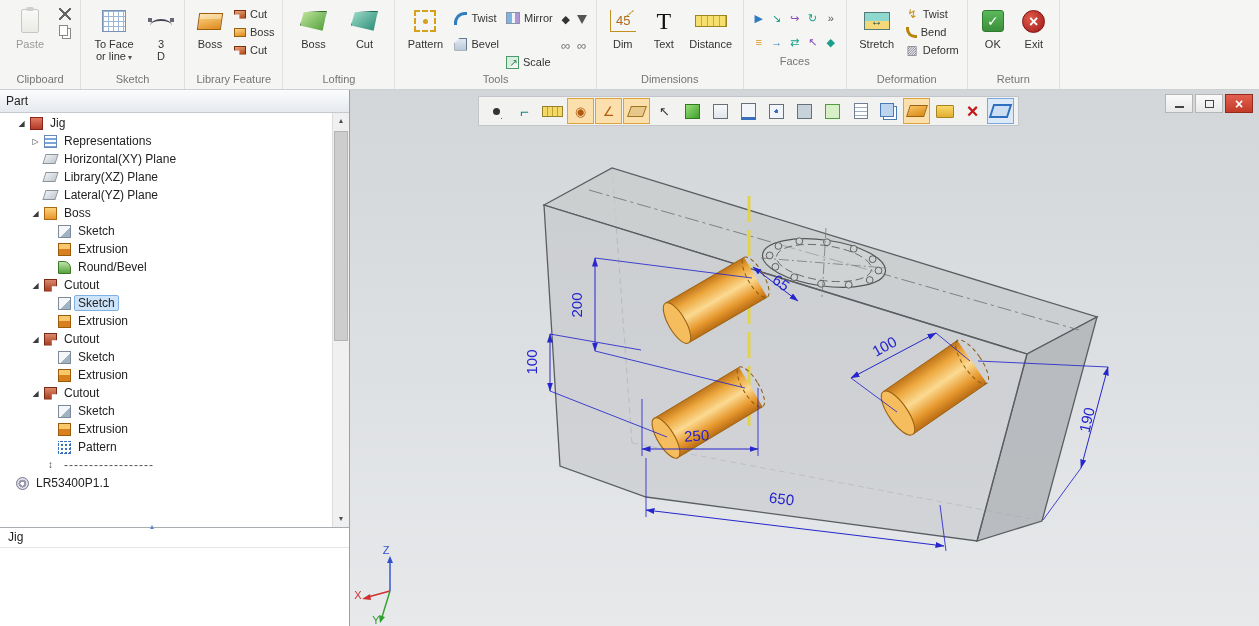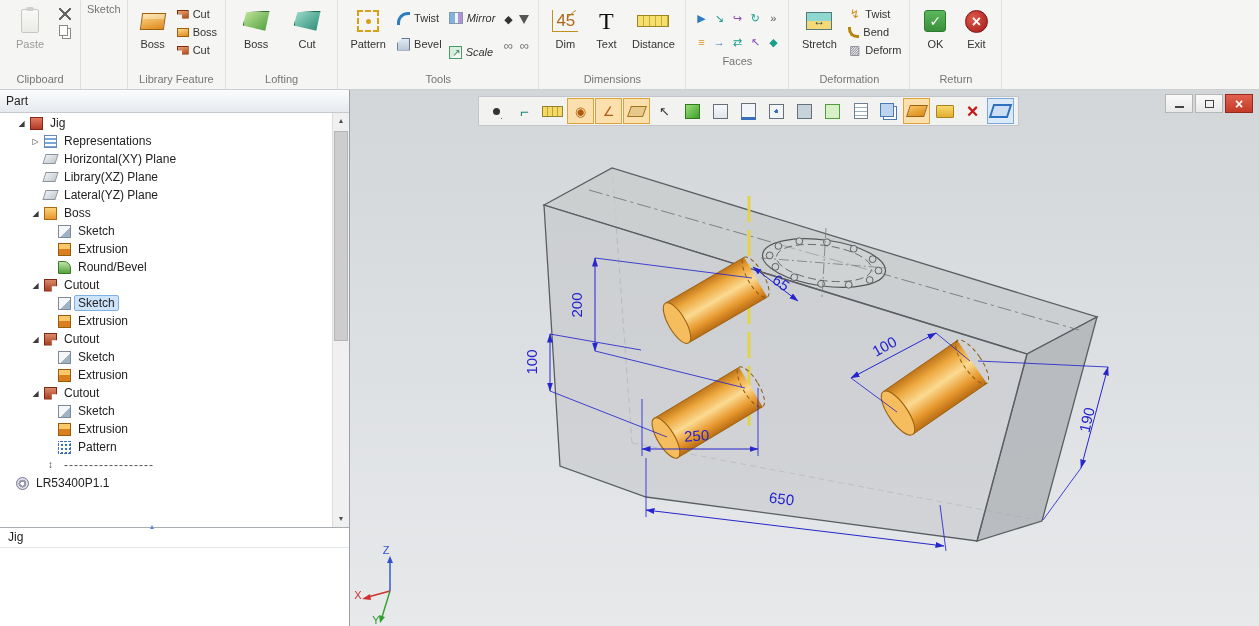--- a/index.html
+++ b/index.html
@@ -36,21 +36,21 @@
   .ic-loft-boss{width:27px;height:21px;background:linear-gradient(140deg,#bfe49a,#4e9e3a);border:1px solid #35702a;clip-path:polygon(0 72%,14% 8%,100% 0,84% 96%);}
   .ic-loft-cut{width:27px;height:21px;background:linear-gradient(140deg,#9adbc8,#2a8a74);border:1px solid #1e6a58;clip-path:polygon(0 72%,14% 8%,100% 0,84% 96%);}
   .ic-pattern24{width:22px;height:22px;border:2px dashed #d8a018;position:relative;}
   .ic-pattern24::after{content:"";position:absolute;left:7px;top:7px;width:5px;height:5px;background:#d8a018;border-radius:50%;}
   .ic-round-s{width:13px;height:13px;border-top:3px solid #2e7dc0;border-left:3px solid #2e7dc0;border-top-left-radius:11px;}
   .ic-bevel-s{width:13px;height:13px;background:linear-gradient(#dfe9f2,#b9c9d8);border:1px solid #66788a;clip-path:polygon(42% 0,100% 0,100% 100%,0 100%,0 42%);}
   .ic-mirror-s{width:14px;height:12px;border:1px solid #8896aa;background:linear-gradient(90deg,#7fb3e0 0 5px,#f2f5f8 5px 8px,#b095d8 8px);}
   .ic-scale-s{width:13px;height:13px;border:1px solid #4a9a6a;background:linear-gradient(135deg,#d6eede 55%,transparent 55%);color:#2a7a4a;font-size:10px;line-height:11px;text-align:right;}
   .ic-scale-s::before{content:"↗";}
   .gly{display:inline-block;text-align:center;flex:none;}
-  .ic-dim45{width:26px;height:22px;border-left:1px solid #c09020;border-bottom:1px solid #c09020;position:relative;color:#b06818;font-size:17px;display:flex;align-items:center;justify-content:center;}
+  .ic-dim45{width:26px;height:22px;border-left:1px solid #c09020;border-bottom:1px solid #c09020;position:relative;color:#b06818;font-size:13px;display:flex;align-items:center;justify-content:center;}
   .ic-dim45::after{content:"";position:absolute;right:-2px;top:2px;width:10px;height:10px;border-top:1px dashed #c09020;transform:rotate(-40deg);}
   .ic-textT{font-family:"Liberation Serif","DejaVu Serif",serif;font-size:24px;color:#111;line-height:26px;}
   .ic-ruler{width:32px;height:12px;background:repeating-linear-gradient(90deg,#f7df6e 0 5px,#c9ad3a 5px 6px);border:1px solid #9c8520;}
   .ic-stretch{width:26px;height:18px;background:linear-gradient(180deg,#8fd8cf 0 50%,#f3d97a 50%);border:1px solid #567a77;color:#184a46;font-size:12px;text-align:center;line-height:16px;}
   .ic-stretch::before{content:"↔";}
   .ic-twist{color:#c89018;font-size:12px;width:13px;text-align:center;}
   .ic-twist::before{content:"↯";}
   .ic-bend{width:11px;height:11px;border-left:3px solid #b8860b;border-bottom:3px solid #b8860b;border-bottom-left-radius:9px;}
   .ic-deform{color:#778;font-size:12px;width:13px;text-align:center;}
   .ic-deform::before{content:"▨";}
@@ -149,20 +149,36 @@
           </div>
         <div class="smallbtn">
             <span class="ic ic-copy-s"></span>
           </div>
       </div>
     </div>
     <div class="rgroup-label">Clipboard</div>
   </div>
 
   <div class="rgroup">
+    <div class="rgroup-body">
+      <div class="bigbtn" style="width:54px">
+        <div class="icobox">
+            <span class="ic ic-grid24"></span>
+          </div>
+        <span class="lbl">To Face</span>
+        <span class="lbl"><span>or line</span><span class="chev">▾</span></span>
+      </div>
+      <div class="bigbtn" style="width:34px">
+        <div class="icobox">
+            <span class="ic ic-arc"></span>
+          </div>
+        <span class="lbl">3</span>
+        <span class="lbl">D</span>
+      </div>
+    </div>
     <div class="rgroup-label">Sketch</div>
   </div>
 
   <div class="rgroup">
     <div class="rgroup-body">
       <div class="bigbtn" style="width:38px">
         <div class="icobox">
             <span class="ic ic-boss-or"></span>
           </div>
         <span class="lbl">Boss</span>
@@ -214,21 +230,21 @@
       <div class="smallcol" style="gap:10px;padding-top:8px;">
         <div class="smallbtn">
             <span class="ic ic-round-s"></span>
             <span>Twist</span>
           </div>
         <div class="smallbtn">
             <span class="ic ic-bevel-s"></span>
             <span>Bevel</span>
           </div>
       </div>
-      <div class="smallcol" style="gap:18px;padding-top:8px;font-style:italic;">
+      <div class="smallcol" style="gap:28px;padding-top:8px;">
         <div class="smallbtn">
             <span class="ic ic-mirror-s"></span>
             <span>Mirror</span>
           </div>
         <div class="smallbtn">
             <span class="ic ic-scale-s"></span>
             <span>Scale</span>
           </div>
       </div>
       <div class="toolminis">

